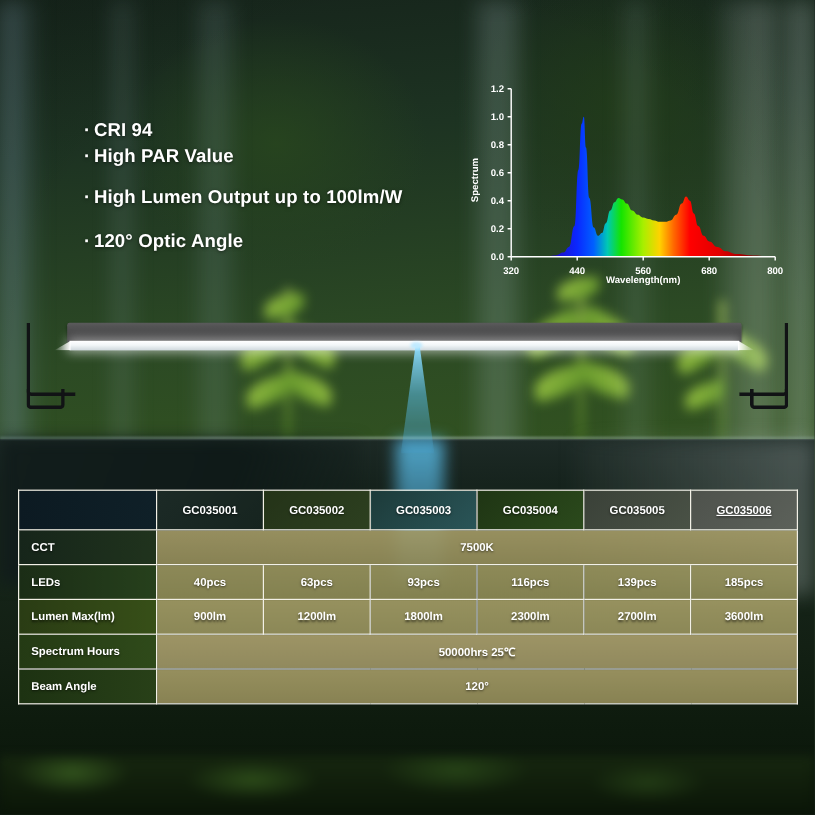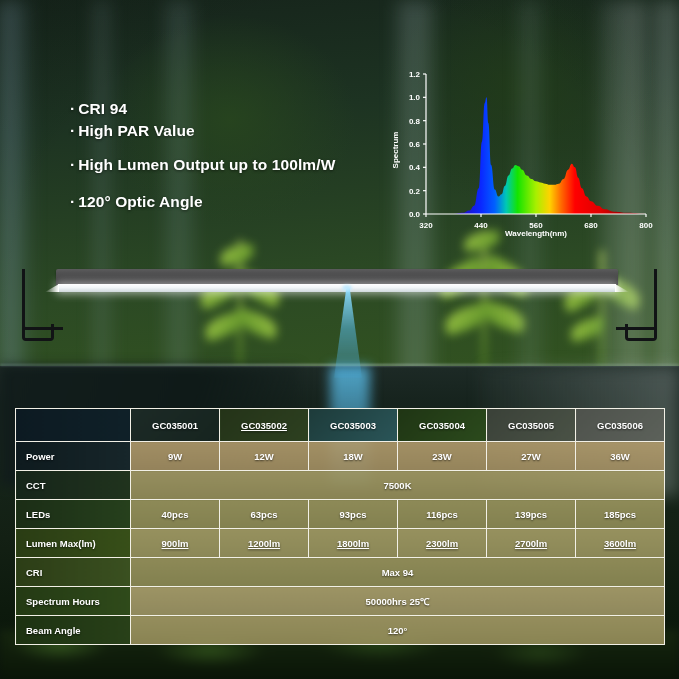--- a/index.html
+++ b/index.html
@@ -97,38 +97,38 @@
   .spec{position:absolute;left:15px;top:408px;width:650px;border-collapse:collapse;
     table-layout:fixed;}
   .spec td{border:1px solid #f2f0e6;height:28px;padding:0 6px;
     font-size:9.5px;font-weight:bold;color:#ffffff;text-align:center;
     text-shadow:0 1px 2px rgba(0,0,0,.6);overflow:hidden;white-space:nowrap;}
   .spec td.lbl{text-align:left;width:98px;padding-left:10px;}
   
   .spec tr.hdr td{height:32px;font-size:9.5px;}
   .hdr .lbl{background:linear-gradient(90deg,#0c1a22,#0f2028);}
   .hdr .h1{background:linear-gradient(135deg,#1c2a26,#16241f);}
-  .hdr .h2{background:linear-gradient(135deg,#243318,#2d4020);text-decoration:underline;}
+  .hdr .h2{background:linear-gradient(135deg,#243318,#2d4020);}
   .hdr .h3{background:linear-gradient(135deg,#1d3b3a,#2a5558);}
   .hdr .h4{background:linear-gradient(135deg,#1f3514,#2b4a1c);}
   .hdr .h5{background:linear-gradient(135deg,#3a4138,#4a5246);}
-  .hdr .h6{background:linear-gradient(135deg,#4e524c,#5c615a);}
+  .hdr .h6{background:linear-gradient(135deg,#4e524c,#5c615a);text-decoration:underline;}
   
   .r-power .lbl{background:linear-gradient(90deg,#0e1a1e,#17262a);}
   .r-cct   .lbl{background:linear-gradient(90deg,#16251a,#20331d);}
   .r-leds  .lbl{background:linear-gradient(90deg,#1b2d16,#26401c);}
   .r-lum   .lbl{background:linear-gradient(90deg,#2a3c14,#374f18);}
   .r-cri   .lbl{background:linear-gradient(90deg,#2c3d16,#3a5020);}
   .r-life  .lbl{background:linear-gradient(90deg,#243a14,#2f4a1a);}
   .r-beam  .lbl{background:linear-gradient(90deg,#1d3212,#284018);}
   
   .val{background:linear-gradient(180deg,rgba(181,158,110,.88),rgba(166,145,100,.88));}
   .val-a{background:linear-gradient(180deg,rgba(168,158,104,.88),rgba(152,144,92,.88));margin-left:12px;}
   .val-b{background:linear-gradient(180deg,rgba(158,152,96,.88),rgba(146,142,88,.88));}
-  .val-c{background:linear-gradient(180deg,rgba(168,160,104,.88),rgba(156,150,96,.88));text-decoration:underline;}
+  .val-c{background:linear-gradient(180deg,rgba(168,160,104,.88),rgba(156,150,96,.88));}
   .val-d{background:linear-gradient(180deg,rgba(176,164,112,.88),rgba(162,152,104,.88));}
 </style>
 </head>
 <body>
 
 <div id="stage">
 
   <div class="bg bg-base"></div>
 
   <div class="plant" style="left:180px;top:240px;width:120px;height:130px;">
@@ -255,29 +255,20 @@
     <tbody id="spec-body">
         <tr class="hdr">
           <td class="lbl"></td>
           <td class="h1">GC035001</td>
           <td class="h2">GC035002</td>
           <td class="h3">GC035003</td>
           <td class="h4">GC035004</td>
           <td class="h5">GC035005</td>
           <td class="h6">GC035006</td>
         </tr>
-        <tr class="r-power">
-          <td class="lbl">Power</td>
-          <td class="val">9W</td>
-          <td class="val">12W</td>
-          <td class="val">18W</td>
-          <td class="val">23W</td>
-          <td class="val">27W</td>
-          <td class="val">36W</td>
-        </tr>
         <tr class="r-cct">
           <td class="lbl">CCT</td>
           <td class="val-a" colspan="6">7500K</td>
         </tr>
         <tr class="r-leds">
           <td class="lbl">LEDs</td>
           <td class="val-b">40pcs</td>
           <td class="val-b">63pcs</td>
           <td class="val-b">93pcs</td>
           <td class="val-b">116pcs</td>
@@ -286,24 +277,20 @@
         </tr>
         <tr class="r-lum">
           <td class="lbl">Lumen Max(lm)</td>
           <td class="val-c">900lm</td>
           <td class="val-c">1200lm</td>
           <td class="val-c">1800lm</td>
           <td class="val-c">2300lm</td>
           <td class="val-c">2700lm</td>
           <td class="val-c">3600lm</td>
         </tr>
-        <tr class="r-cri">
-          <td class="lbl">CRI</td>
-          <td class="val-b" colspan="6">Max 94</td>
-        </tr>
         <tr class="r-life">
           <td class="lbl">Spectrum Hours</td>
           <td class="val-d" colspan="6">50000hrs 25℃</td>
         </tr>
         <tr class="r-beam">
           <td class="lbl">Beam Angle</td>
           <td class="val-a" colspan="6">120°</td>
         </tr>
       </tbody>
   </table>

